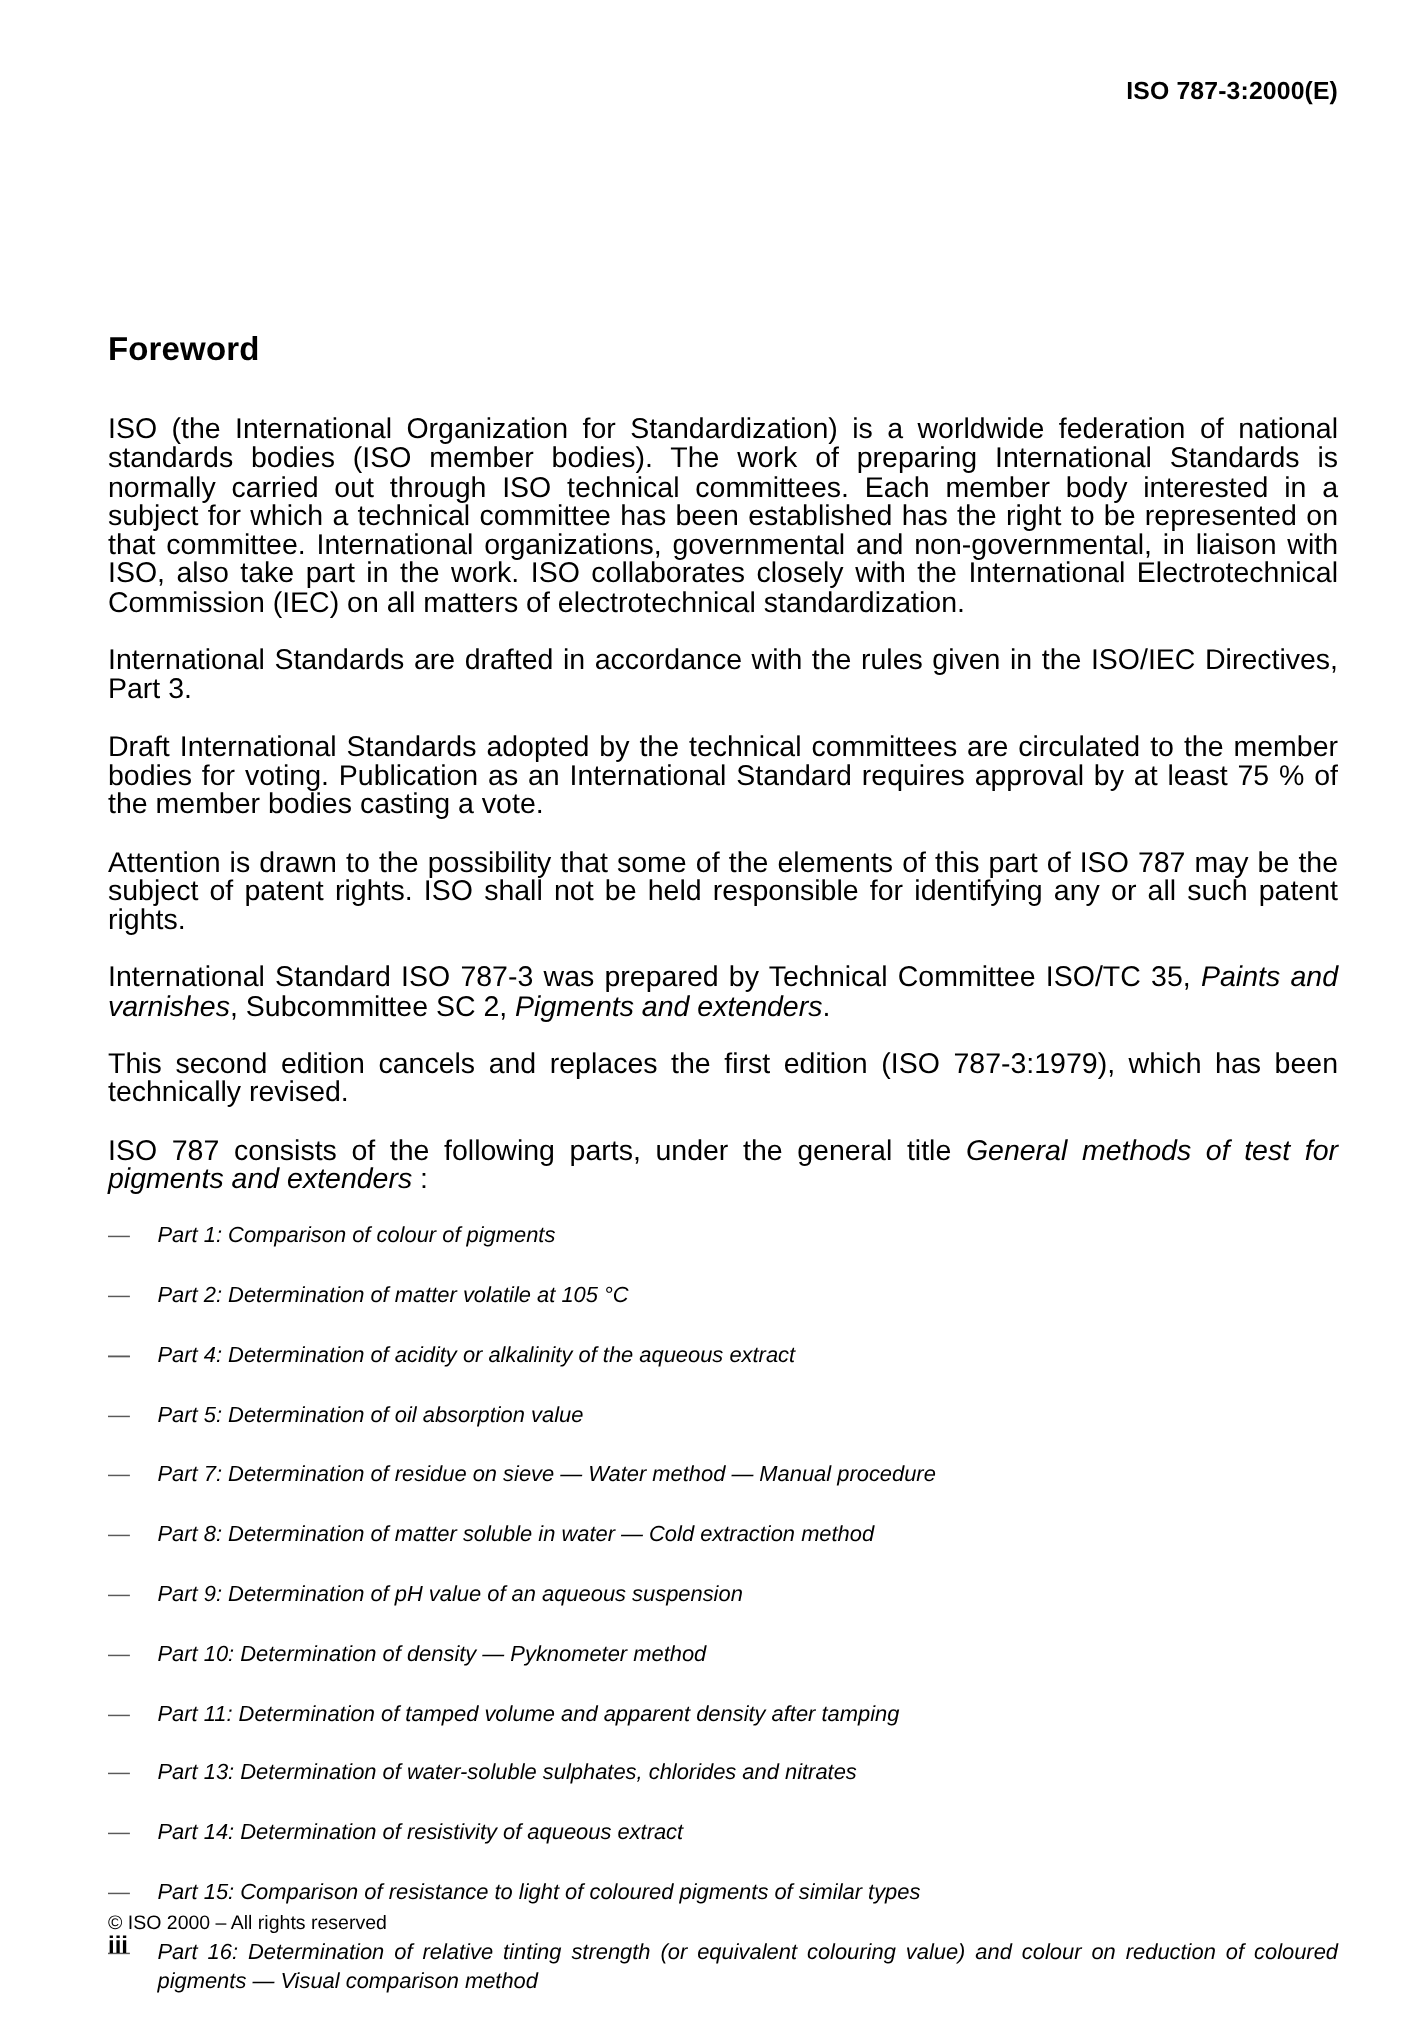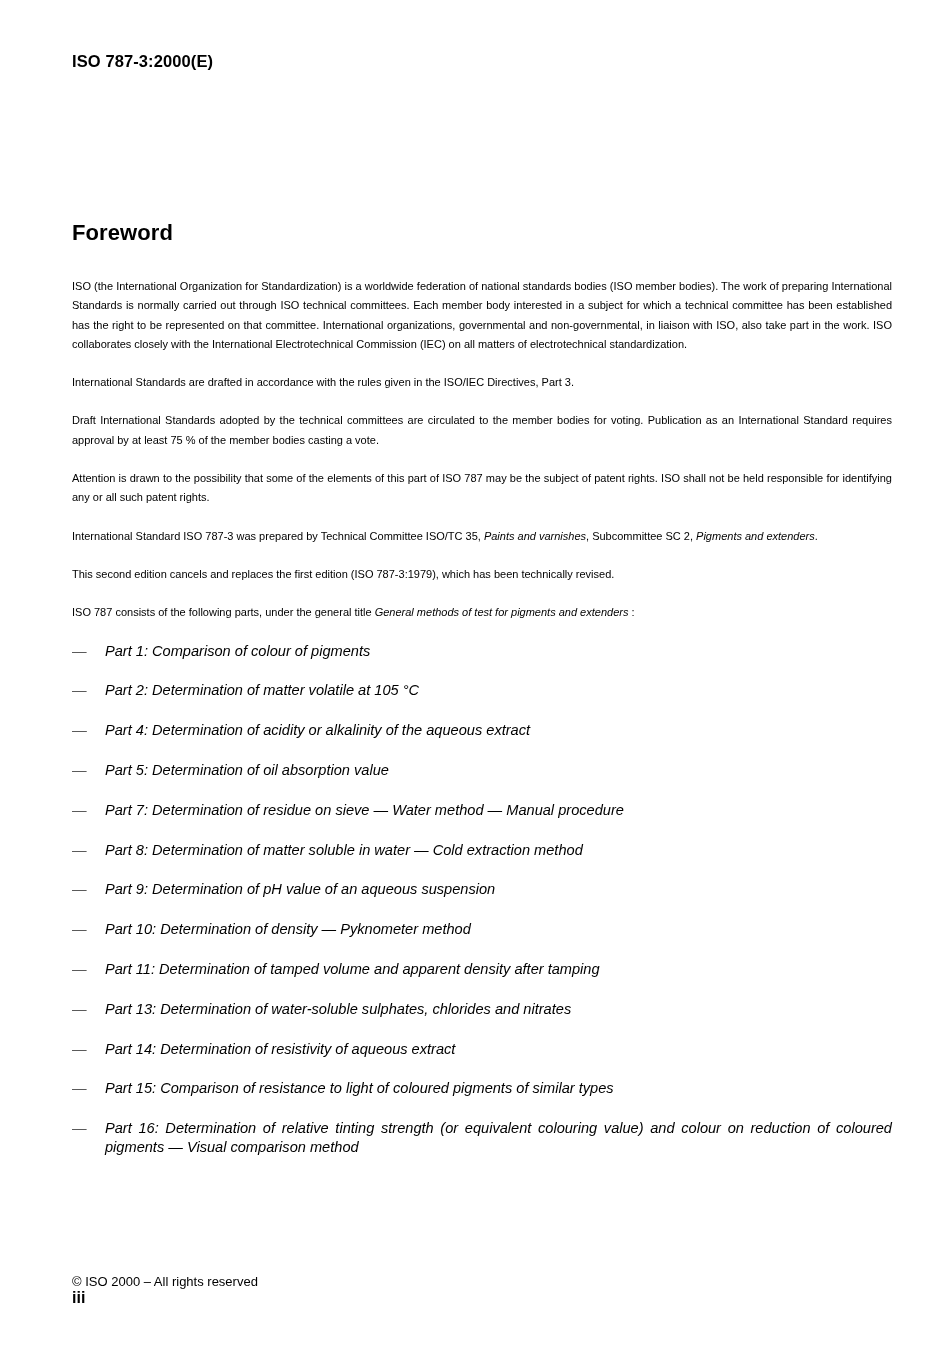--- a/index.html
+++ b/index.html
@@ -17,39 +17,39 @@
     height: 1345px;
     background: #ffffff;
     box-sizing: border-box;
     overflow: hidden;
   }
   .header {
     position: absolute;
     top: 52px;
     left: 72px;
     right: 58px;
-    text-align: left;
+    text-align: right;
     font-size: 16.5px;
     font-weight: bold;
     letter-spacing: 0.1px;
   }
   .content {
     position: absolute;
     top: 204px;
     left: 72px;
     width: 820px;
   }
   h1.foreword {
     font-size: 22px;
     font-weight: bold;
     margin: 16px 0 31px 0;
     letter-spacing: 0.1px;
   }
   p.body-para {
-    font-size: 11px;
+    font-size: 19px;
     line-height: 19.3px;
     margin: 0 0 19px 0;
     text-align: justify;
     text-justify: inter-word;
   }
   .list {
     margin: 0;
     padding: 0;
   }
   .list-item {

